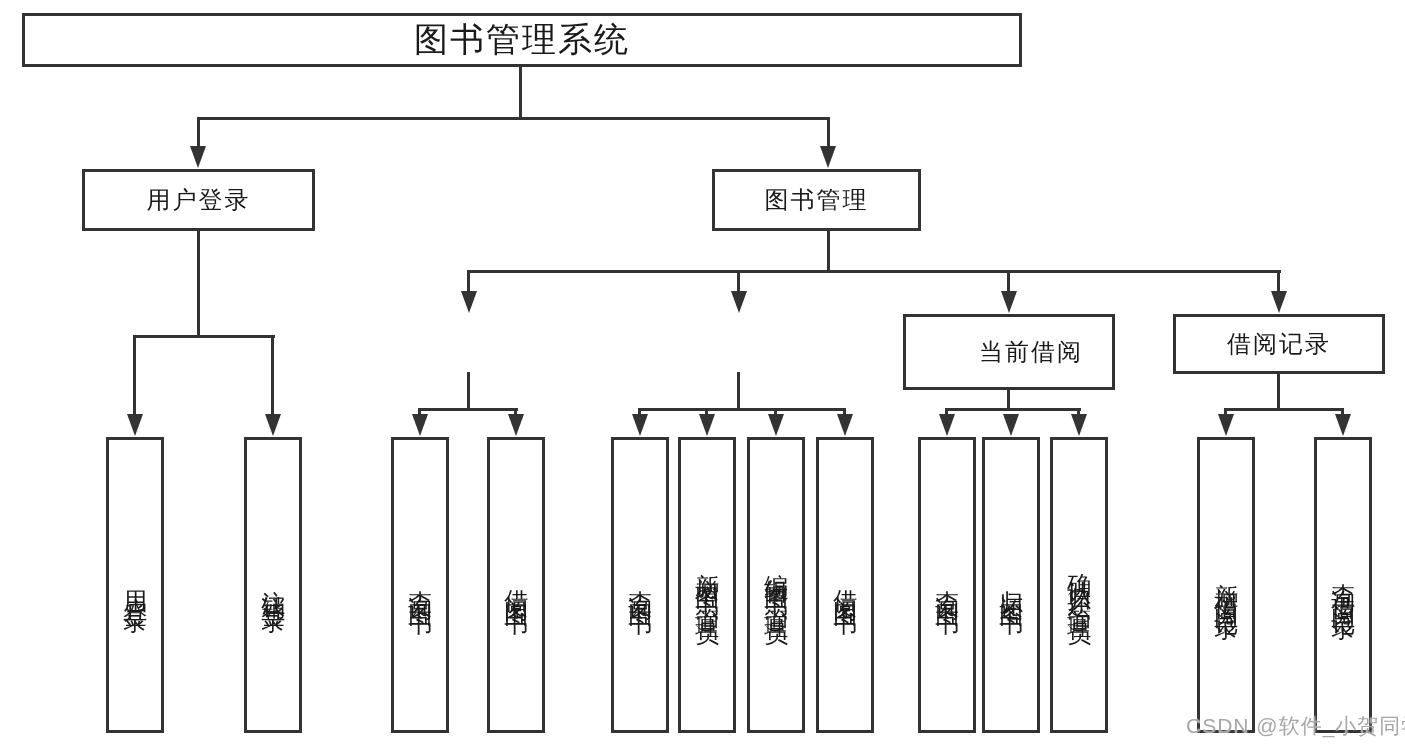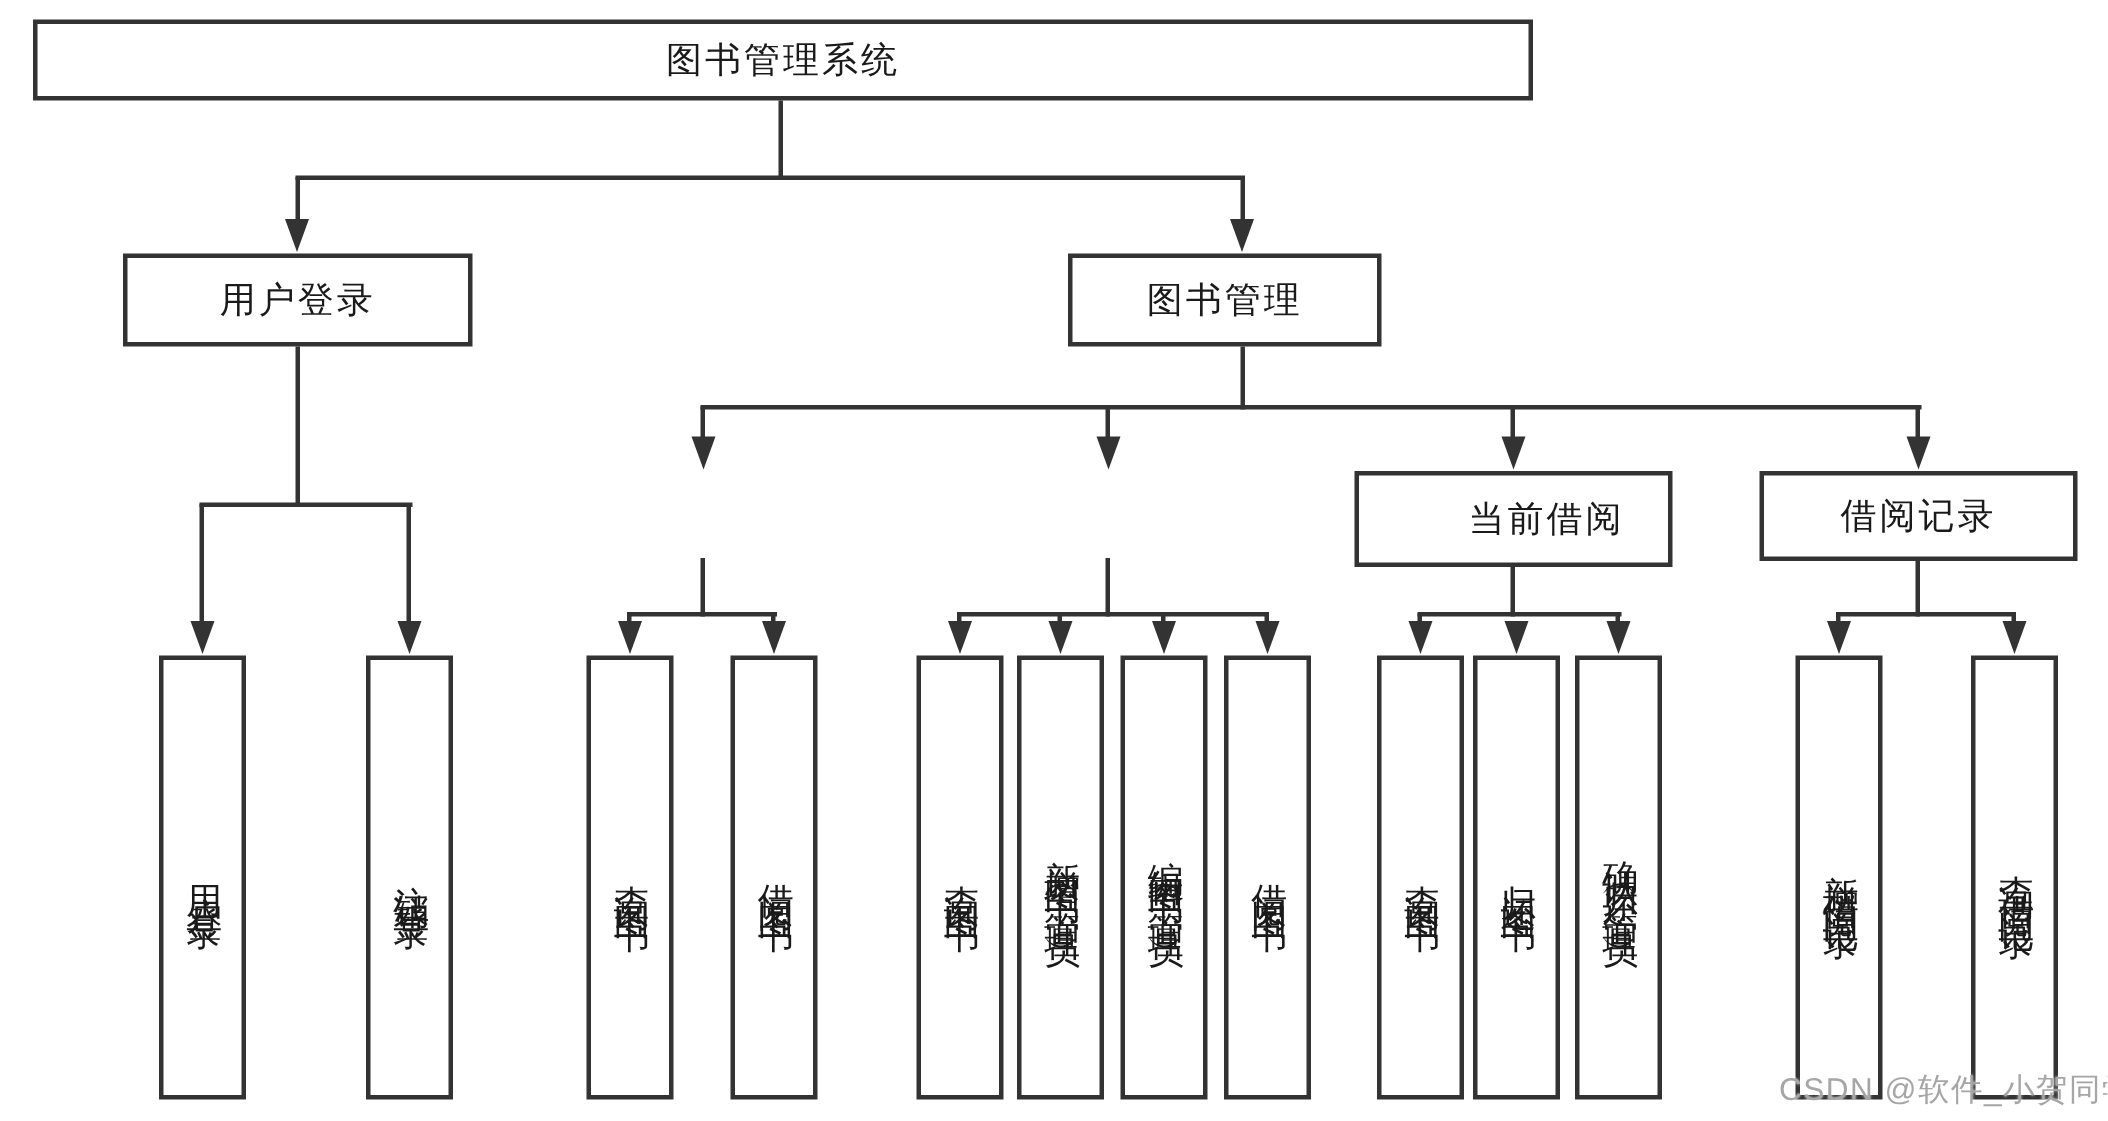--- a/index.html
+++ b/index.html
@@ -22,21 +22,21 @@
     align-items: center;
     justify-content: center;
     color: #1a1a1a;
   }
   .box .lbl {
     font-size: 24px;
     letter-spacing: 2px;
     color: #1a1a1a;
     white-space: nowrap;
   }
-  .root-box .lbl { font-size: 24px; }
+  .root-box .lbl { font-size: 34px; }
 
   .vbox .lbl {
     writing-mode: vertical-rl;
     text-orientation: mixed;
     letter-spacing: 7px;
     font-size: 24px;
     line-height: 1.1;
     white-space: nowrap;
   }
 
@@ -134,21 +134,21 @@
     <span class="lbl">图书管理系统</span>
   </div>
 
   <div class="box" style="left:82px; top:169px; width:233px; height:62px;">
     <span class="lbl">用户登录</span>
   </div>
   <div class="box" style="left:712px; top:169px; width:209px; height:62px;">
     <span class="lbl">图书管理</span>
   </div>
 
-  <div class="box" style="left:903px; top:314px; width:212px; height:64px;padding-left:44px;">
+  <div class="box" style="left:903px; top:314px; width:212px; height:76px;padding-left:44px;">
     <span class="lbl">当前借阅</span>
   </div>
   <div class="box" style="left:1173px; top:314px; width:212px; height:60px;align-items:center;">
     <span class="lbl">借阅记录</span>
   </div>
 
   <div class="box vbox" style="left:106px; top:437px; width:58px; height:296px;">
     <span class="lbl">用户登录</span>
   </div>
   <div class="box vbox" style="left:244px; top:437px; width:58px; height:296px;">

